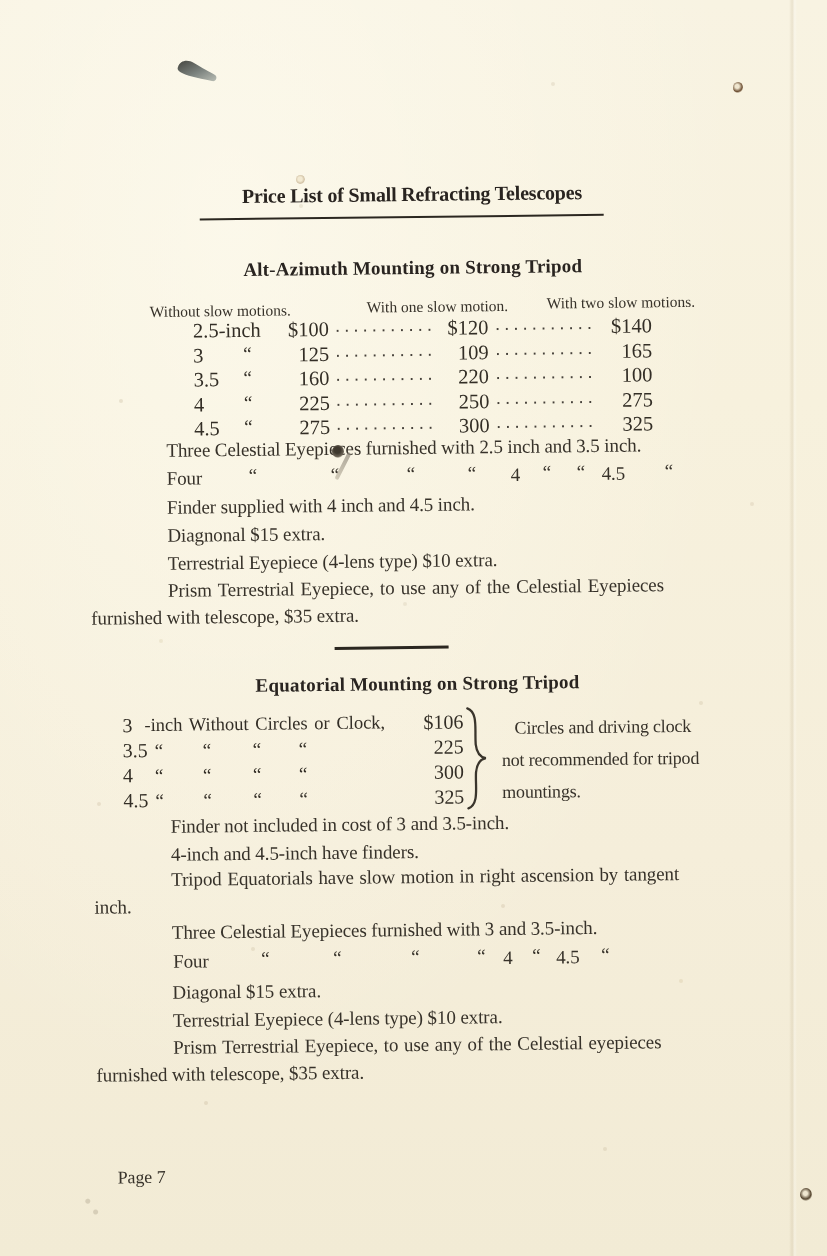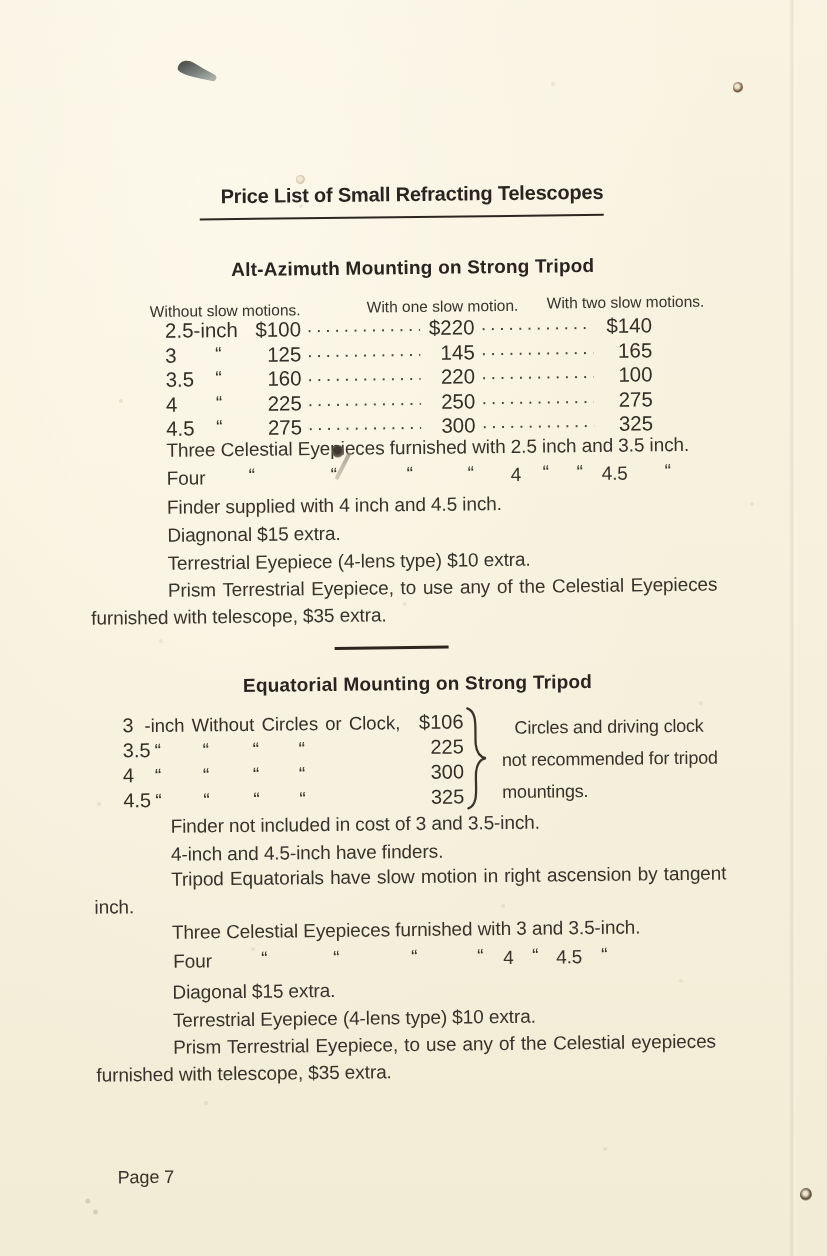--- a/index.html
+++ b/index.html
@@ -1,31 +1,31 @@
 <!DOCTYPE html>
 <html><head>
 <meta charset="utf-8">
 <style>
   html,body{margin:0;padding:0;background:#d8d2c0;}
   .page{
     position:relative;width:827px;height:1256px;overflow:hidden;
-    font-family:Liberation Sans, sans-serif;color:#332e25;
+    font-family:Liberation Serif, serif;color:#332e25;
     background:
       radial-gradient(ellipse at 28% 18%, rgba(255,253,243,.55), rgba(255,253,243,0) 60%),
       linear-gradient(180deg,#f8f3e2 0%,#f7f1dd 32%,#f5eeda 68%,#f2ebd5 100%);
   }
   .content{position:absolute;left:0;top:0;width:827px;height:1256px;
     transform:rotate(-0.65deg);transform-origin:413px 330px;}
   .ln{position:absolute;white-space:nowrap;font-size:19px;letter-spacing:-0.1px;color:#37322a;}
   .heading{position:absolute;left:0;width:100%;text-align:center;font-weight:bold;color:#292420;letter-spacing:.2px;}
   .rule{position:absolute;background:#2b2720;}
   .colhead{position:absolute;font-size:15.5px;white-space:nowrap;color:#37322a;}
   .alt-table{position:absolute;left:165px;top:316px;width:487px;font-size:20.5px;color:#332e26;}
   .alt-row{display:flex;height:24.6px;line-height:24.6px;}
-  .alt-size{width:78px;position:relative;}
+  .alt-size{width:78px;position:relative;margin-left:28px;}
   .alt-size .ditto{position:absolute;left:50px;top:-1px;font-size:19px;}
   .alt-p{text-align:right;}
   .p1{width:58px}.p2{width:54px}.p3{width:58px}
   .leader{flex:1;margin:0 1px;
     background-image:radial-gradient(circle,#46413a 1.15px,rgba(0,0,0,0) 1.4px);
     background-size:9.2px 8px;background-repeat:repeat-x;
     background-position:3px calc(100% - 6.5px);}
   .eq-row{position:absolute;left:118px;width:341px;height:25px;line-height:25px;font-size:20px;color:#332e26;}
   .eq-row .sz{position:absolute;left:0;}
   .eq-row .lbl{position:absolute;left:22px;font-size:18.5px;word-spacing:2px;}
@@ -59,29 +59,29 @@
 
     <span class="colhead" style="left:150px;top:300px;">Without slow motions.</span>
     <span class="colhead" style="left:367px;top:298px;">With one slow motion.</span>
     <span class="colhead" style="left:547px;top:296px;">With two slow motions.</span>
 
     <div class="alt-table">
       <div class="alt-row">
         <span class="alt-size"><span>2.5-inch</span><span class="ditto"></span></span>
         <span class="alt-p p1">$100</span>
         <span class="leader"></span>
-        <span class="alt-p p2">$220</span>
+        <span class="alt-p p2">$120</span>
         <span class="leader"></span>
         <span class="alt-p p3">$140</span>
       </div>
       <div class="alt-row">
         <span class="alt-size"><span>3</span><span class="ditto">“</span></span>
         <span class="alt-p p1">125</span>
         <span class="leader"></span>
-        <span class="alt-p p2">145</span>
+        <span class="alt-p p2">109</span>
         <span class="leader"></span>
         <span class="alt-p p3">165</span>
       </div>
       <div class="alt-row">
         <span class="alt-size"><span>3.5</span><span class="ditto">“</span></span>
         <span class="alt-p p1">160</span>
         <span class="leader"></span>
         <span class="alt-p p2">220</span>
         <span class="leader"></span>
         <span class="alt-p p3">100</span>

